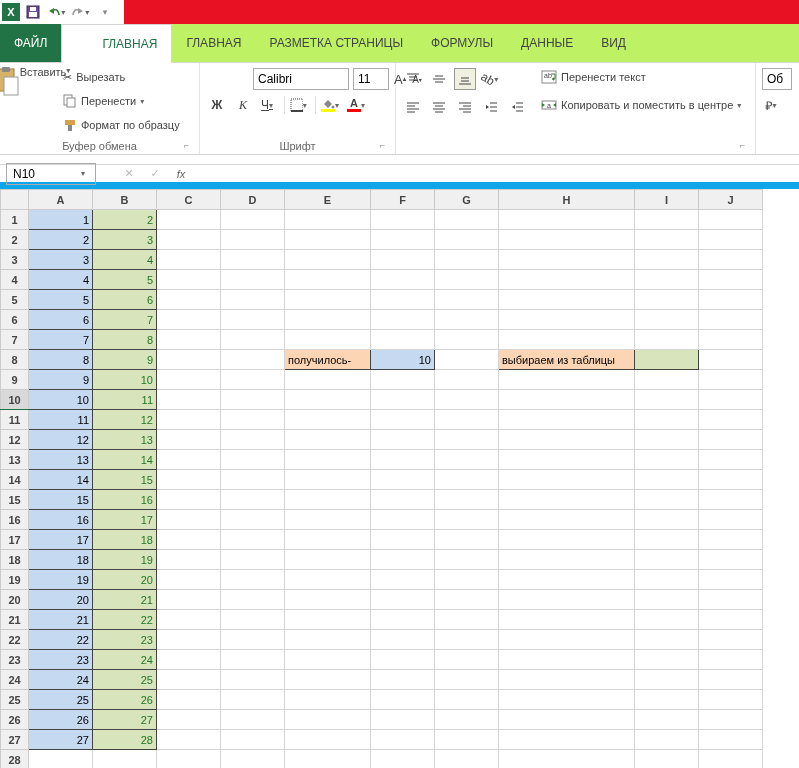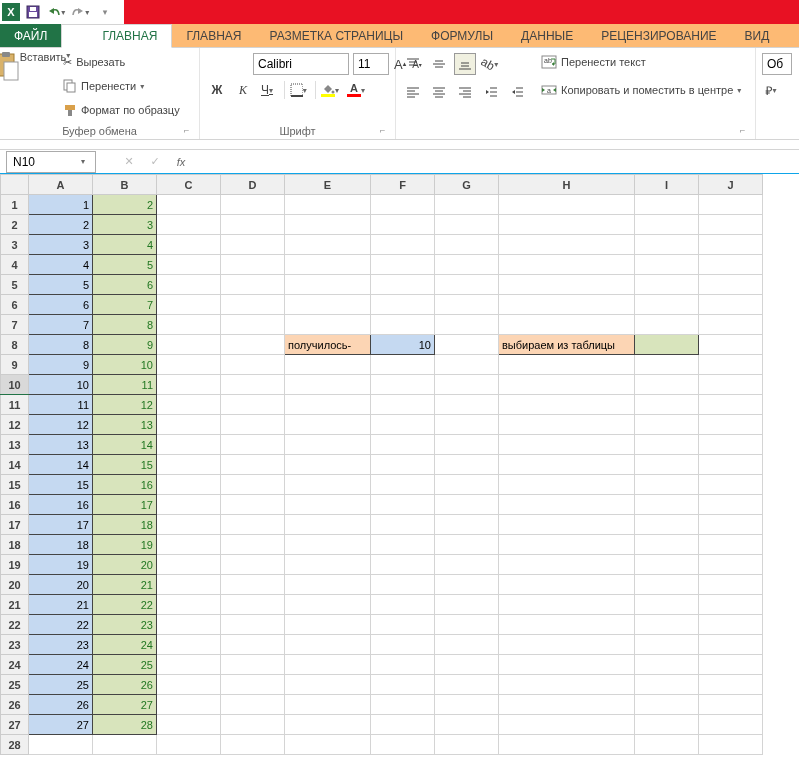--- a/index.html
+++ b/index.html
@@ -6,21 +6,21 @@
 body { background: #fff; font-size: 11px; overflow: hidden; width: 799px; height: 768px; }
 
 
 .titlebar { height: 24px; background: #fff; display: flex; align-items: center; }
 .titlebar-left { display: flex; align-items: center; gap: 2px; padding-left: 2px; }
 .excel-logo { width: 18px; height: 18px; background: #217346; color: #fff; display: flex; align-items: center; justify-content: center; font-weight: bold; font-size: 11px; }
 .qat-btn { width: 22px; height: 22px; display: flex; align-items: center; justify-content: center; cursor: pointer; }
 .red-bar { flex: 1; height: 24px; background: #e81123; margin-left: 8px; }
 
 
-.tabs { height: 24px; display: flex; align-items: stretch; border-bottom: 1px solid #d4d4d4; background: #fdba74; text-align: right; }
+.tabs { height: 39px; display: flex; align-items: stretch; border-bottom: 1px solid #d4d4d4; background: #bef264; text-align: right; }
 .tab { padding: 0 14px; display: flex; align-items: center; font-size: 12px; color: #444; cursor: pointer; }
 .tab.file { background: #217346; color: #fff; }
 .tab.active { color: #217346; border: 1px solid #d4d4d4; border-bottom: 1px solid #fff; margin-bottom: -1px; background: #fff; padding-left: 40px; }
 
 
 .ribbon { height: 92px; display: flex; border-bottom: 1px solid #d4d4d4; background: #fff; }
 .ribbon-group { display: flex; flex-direction: column; border-right: 1px solid #e5e5e5; padding: 3px 6px; position: relative; }
 .ribbon-group-label { position: absolute; bottom: 2px; left: 0; right: 0; text-align: center; font-size: 11px; color: #666; }
 .ribbon-group-launcher { position: absolute; bottom: 2px; right: 3px; width: 12px; height: 12px; font-size: 9px; color: #888; cursor: pointer; }
 .ribbon-row { display: flex; align-items: center; gap: 4px; }
@@ -34,21 +34,21 @@
 .tool-btn { width: 22px; height: 22px; display: flex; align-items: center; justify-content: center; cursor: pointer; font-size: 12px; color: #444; border: 1px solid transparent; }
 .tool-btn.bold { font-weight: bold; }
 .tool-btn.italic { font-style: italic; font-family: serif; }
 .tool-btn.underline { text-decoration: underline; }
 .drop { width: 8px; font-size: 8px; color: #666; }
 .color-underline { height: 3px; width: 14px; }
 .align-ic svg { display: block; }
 .merge-highlight { border: 1px solid #999; background: #f0f0e0; }
 
 
-.formula-bar { height: 24px; display: flex; align-items: center; border-bottom: 1px solid #0ea5e9; }
+.formula-bar { height: 24px; display: flex; align-items: center; border-bottom: 7px solid #0ea5e9; }
 .name-box { width: 90px; height: 22px; border: 1px solid #ababab; display: flex; align-items: center; padding: 0 6px; margin-left: 6px; font-size: 12px; justify-content: space-between; }
 .fb-btn { width: 26px; height: 22px; display: flex; align-items: center; justify-content: center; color: #bbb; }
 .fx { font-style: italic; color: #666; }
 .fb-input { flex: 1; height: 22px; padding: 0 6px; font-size: 12px; }
 
 
 .grid-wrap { position: relative; }
 table.grid { border-collapse: collapse; table-layout: fixed; }
 .corner { width: 28px; height: 20px; background: #f0f0f0; border: 1px solid #ccc; }
 .col-head { height: 20px; background: #f0f0f0; border: 1px solid #ccc; text-align: center; font-size: 11px; color: #444; }
@@ -98,21 +98,20 @@
   <div class="red-bar"></div>
 </div>
 
 <div class="tabs">
   <div class="tab file">ФАЙЛ</div>
   <div class="tab active">ГЛАВНАЯ</div>
   <div class="tab">ГЛАВНАЯ</div>
   <div class="tab">РАЗМЕТКА СТРАНИЦЫ</div>
   <div class="tab">ФОРМУЛЫ</div>
   <div class="tab">ДАННЫЕ</div>
-  <div class="tab">РЕЦЕНЗИРОВАНИЕ</div>
   <div class="tab">ВИД</div>
 </div>
 
 <div class="ribbon">
 
   <div class="ribbon-group" style="width:200px">
     <div class="ribbon-row" style="height:68px;align-items:flex-start;">
       <div class="big-btn">
         <div class="ic">
           <svg width="28" height="30">

